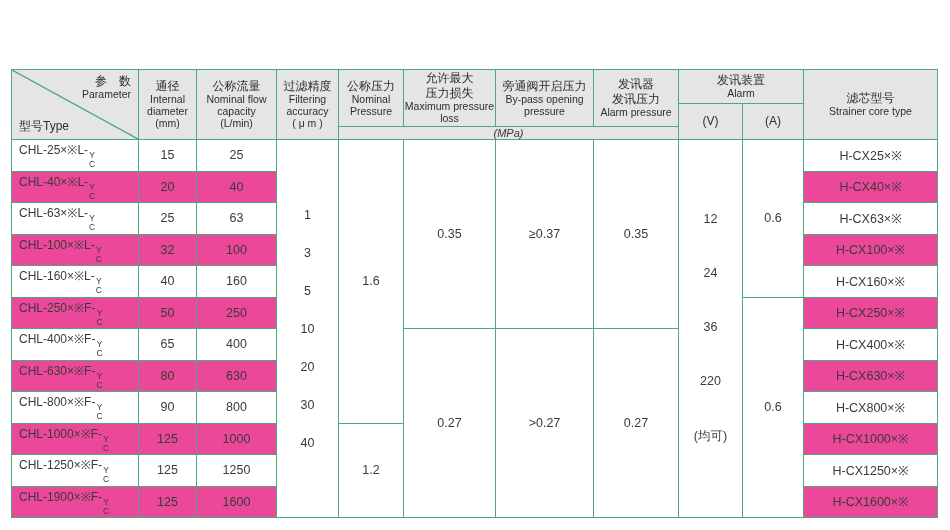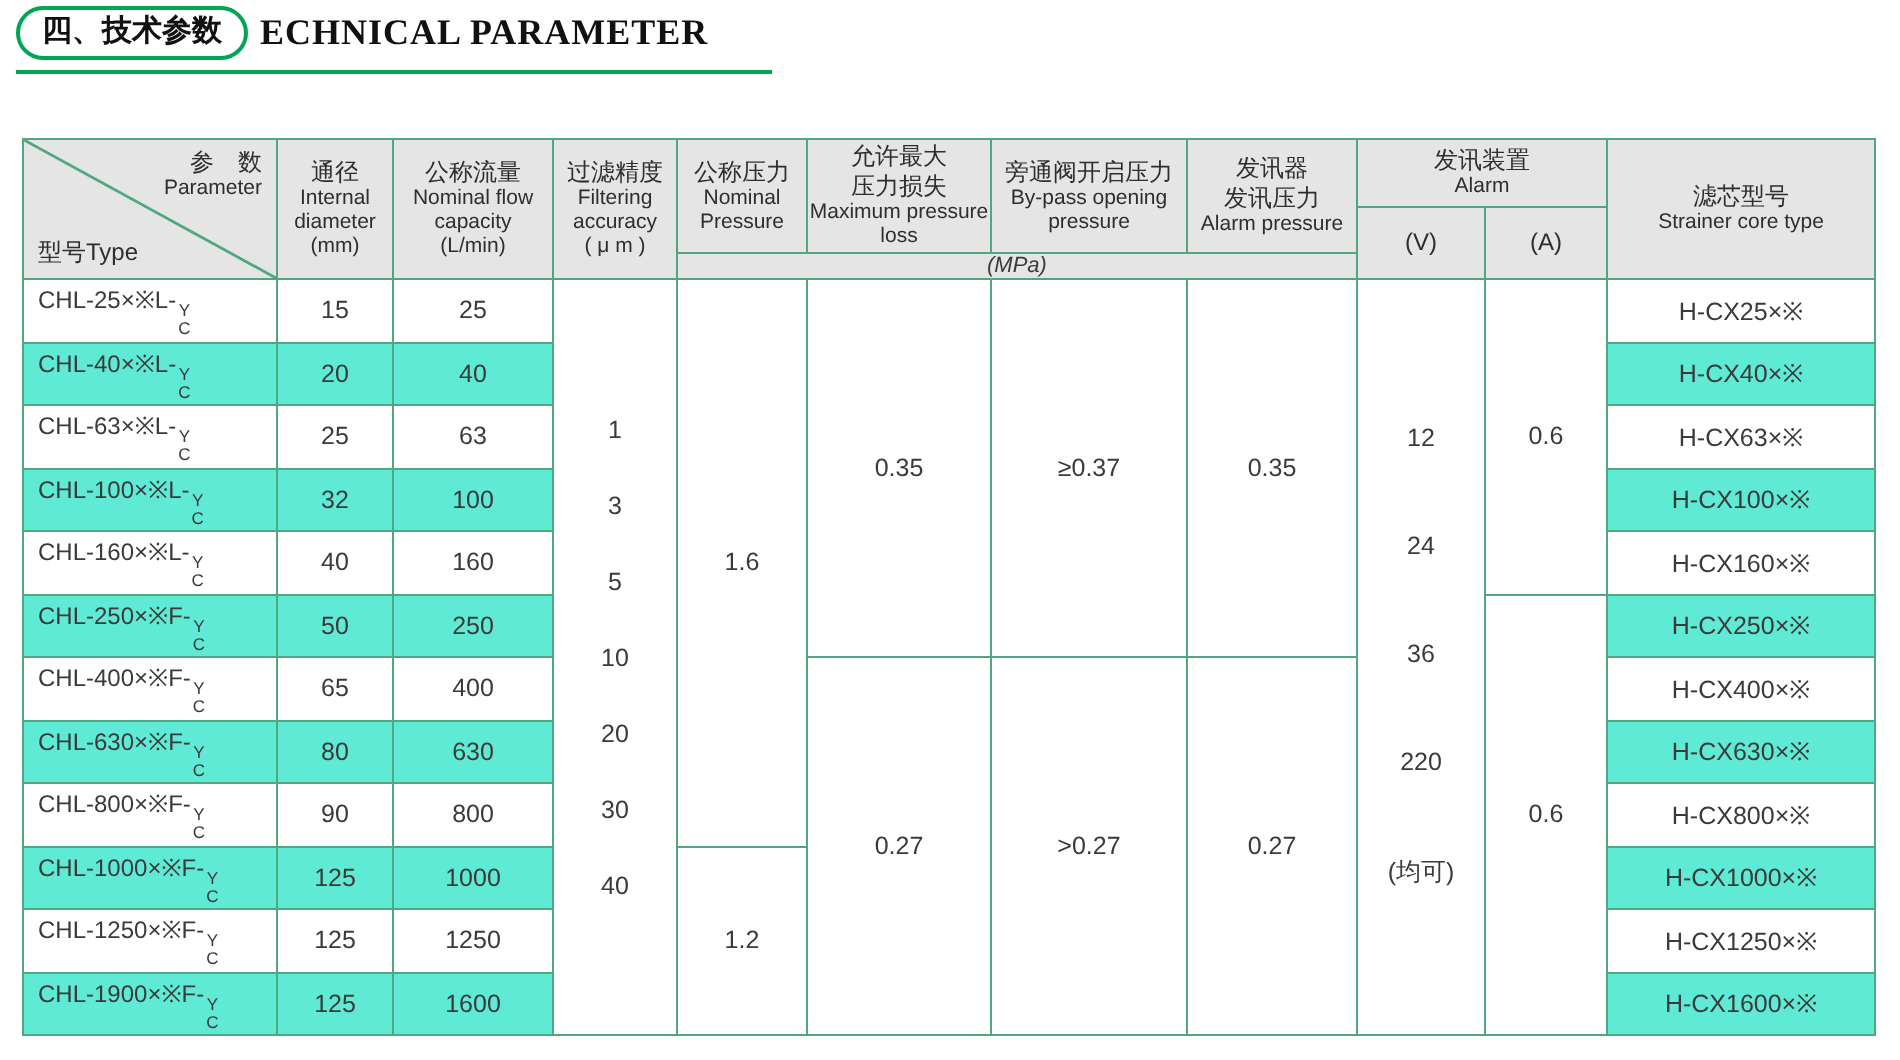--- a/index.html
+++ b/index.html
@@ -18,21 +18,21 @@
   
   table{position:absolute;left:11px;top:69px;width:926px;height:449px;
         border-collapse:collapse;table-layout:fixed;color:#3a3a3a;}
   th,td{border:1px solid #4fa87f;padding:0;margin:0;text-align:center;vertical-align:middle;
         font-weight:normal;overflow:hidden;}
   thead th{background:#e5e5e5;}
   .cn{font-size:12px;line-height:1.25;color:#2e2e2e;}
   .en{font-size:10.5px;line-height:1.12;color:#2e2e2e;}
   tbody td{font-size:12.5px;background:#fff;}
   td.type{text-align:left;padding-left:7px;font-size:12px;white-space:nowrap;}
-  td.g{background:#5eead4;}
+  td.g{background:#ec4899;}
   .yc{display:inline-flex;flex-direction:column;align-items:center;vertical-align:-4px;
       font-size:8.5px;line-height:1.05;margin-left:1px;}
   .yc i{font-style:normal;}
   .vstack{display:flex;flex-direction:column;align-items:center;justify-content:center;
           height:100%;gap:24px;font-size:12.5px;}
   .vstack.volt{gap:40px;}
 
   
   th.diag{position:relative;}
   th.diag svg{position:absolute;left:0;top:0;width:100%;height:100%;}
@@ -40,23 +40,20 @@
   .diag-type{position:absolute;left:7px;bottom:4px;font-size:12px;color:#2e2e2e;}
 
   tr.h1{height:34px;} tr.h2{height:23px;} tr.h3{height:12px;}
   tr.h3 th{font-size:11px;font-style:italic;}
 </style>
 </head>
 <body>
 
 <div class="page">
 
-  <div class="title-row">
-    <span class="pill">四、技术参数</span><span class="title-en">ECHNICAL PARAMETER</span>
-  </div>
 
   <table>
     <colgroup>
       <col style="width:127px">
         <col style="width:58px">
         <col style="width:80px">
         <col style="width:62px">
       <col style="width:65px">
         <col style="width:92px">
         <col style="width:98px">

